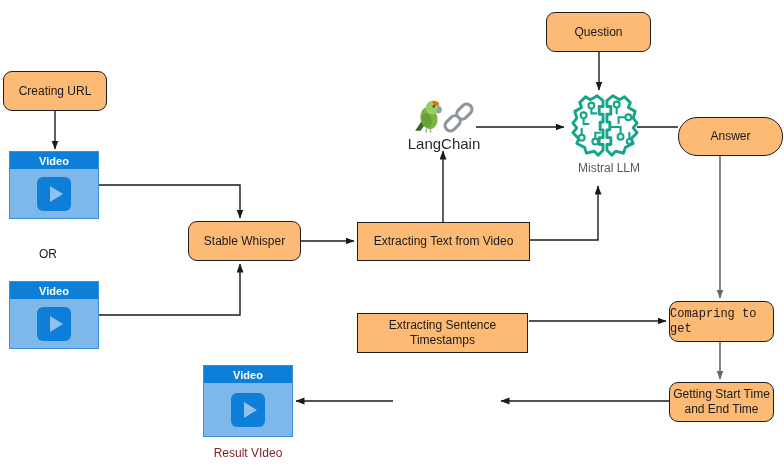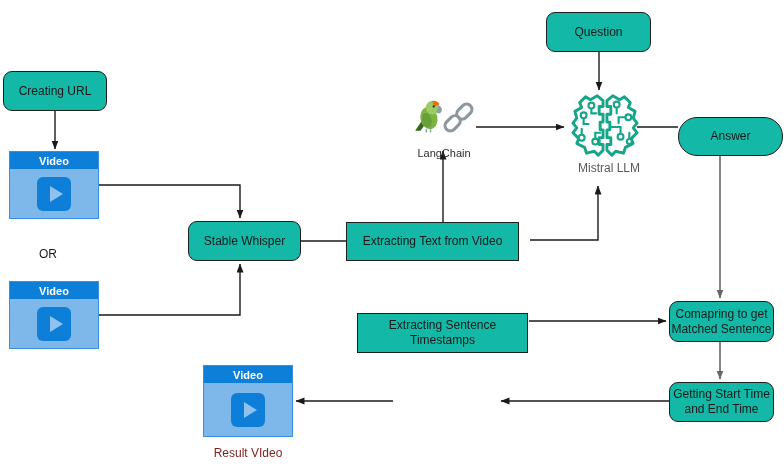--- a/index.html
+++ b/index.html
@@ -12,21 +12,21 @@
     --arrow-gray:#666666;
     --box-border:#1f1f1f;
     --box-text:#1a1a1a;
     --muted-label:#595959;
   }
   html,body{margin:0;padding:0;background:#ffffff;}
   body{font-family:"Liberation Sans", sans-serif;color:var(--box-text);}
   .canvas{position:relative;width:784px;height:471px;background:#ffffff;overflow:hidden;}
   .layer{position:absolute;left:0;top:0;pointer-events:none;}
   .node{
-    position:absolute;background:#14b8a6;border:1px solid var(--box-border);
+    position:absolute;background:#fdba74;border:1px solid var(--box-border);
     display:flex;flex-direction:column;align-items:center;justify-content:center;
     font-size:12px;line-height:15px;text-align:left;box-sizing:border-box;
     z-index:2;
   }
   .rounded{border-radius:9px;}
   .square{border-radius:0;}
   .floating-label{position:absolute;font-size:12px;text-align:center;z-index:2;}
   .video-widget{
     position:absolute;box-sizing:border-box;border:1px solid var(--video-border);
     background:var(--video-body);display:flex;flex-direction:column;z-index:2;
@@ -42,21 +42,21 @@
     display:flex;align-items:center;justify-content:center;
   }
   .play-tri{
     width:0;height:0;margin-left:4px;
     border-left:13px solid var(--play-triangle);
     border-top:8px solid transparent;
     border-bottom:8px solid transparent;
   }
   .icon-group{position:absolute;z-index:2;display:flex;flex-direction:column;align-items:center;}
   .icon-row{display:flex;align-items:flex-end;}
-  .icon-caption{font-size:11px;color:#2b2b2b;margin-top:13px;white-space:nowrap;}
+  .icon-caption{font-size:15px;color:#2b2b2b;margin-top:1px;white-space:nowrap;}
   .icon-caption-muted{font-size:12px;color:var(--muted-label);margin-top:3px;white-space:nowrap;}
 </style>
 </head>
 <body>
 
 <div class="canvas">
 
   <svg class="layer" width="784" height="471" viewBox="0 0 784 471">
     <defs>
       <marker id="ab" markerWidth="10" markerHeight="8" refX="8.5" refY="3.5" orient="auto" markerUnits="userSpaceOnUse">
@@ -95,32 +95,31 @@
   </div>
 
   <div class="node rounded" style="left:188px;top:221px;width:113px;height:40px;">
     <span>Stable Whisper</span>
   </div>
 
   <div class="node rounded" style="left:678px;top:117px;width:105px;height:39px;border-radius:19px;">
     <span>Answer</span>
   </div>
 
-  <div class="node rounded" style="left:669px;top:301px;width:105px;height:41px;">
+  <div class="node rounded" style="left:669px;top:301px;width:105px;height:41px;font-family:Liberation Mono, monospace;">
     <span>Comapring to get</span>
-    <span>Matched Sentence</span>
   </div>
 
   <div class="node rounded" style="left:669px;top:382px;width:105px;height:40px;">
     <span>Getting Start Time</span>
     <span>and End Time</span>
   </div>
 
 
-  <div class="node square" style="left:346px;top:222px;width:173px;height:39px;">
+  <div class="node square" style="left:357px;top:222px;width:173px;height:39px;">
     <span>Extracting Text from Video</span>
   </div>
 
   <div class="node square" style="left:357px;top:301px;width:171px;height:40px;margin-top:12px;">
     <span>Extracting Sentence</span>
     <span>Timestamps</span>
   </div>
 
   <div class="video-widget" style="left:9px;top:151px;width:90px;height:68px;">
     <div class="video-header">Video</div>

